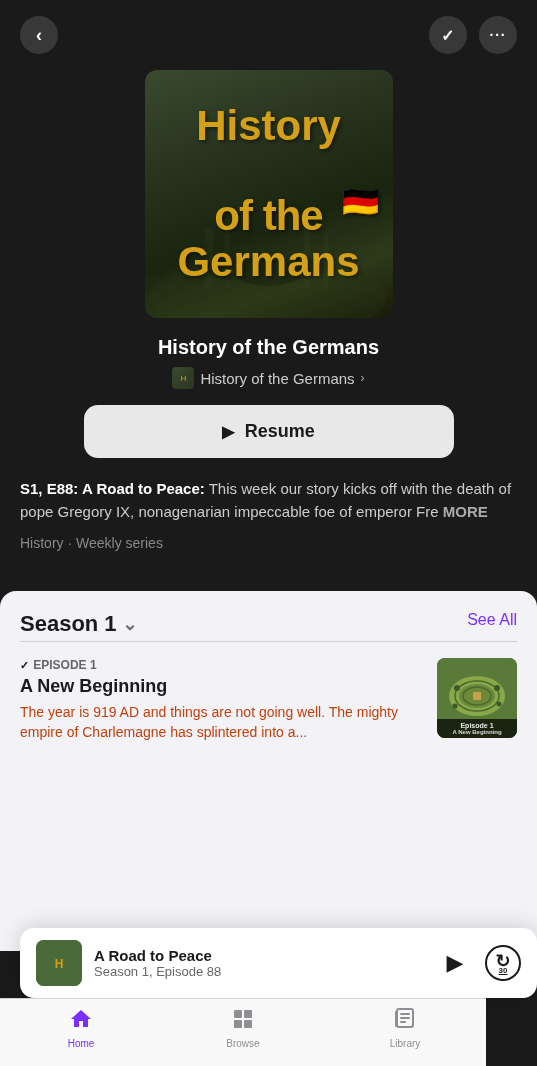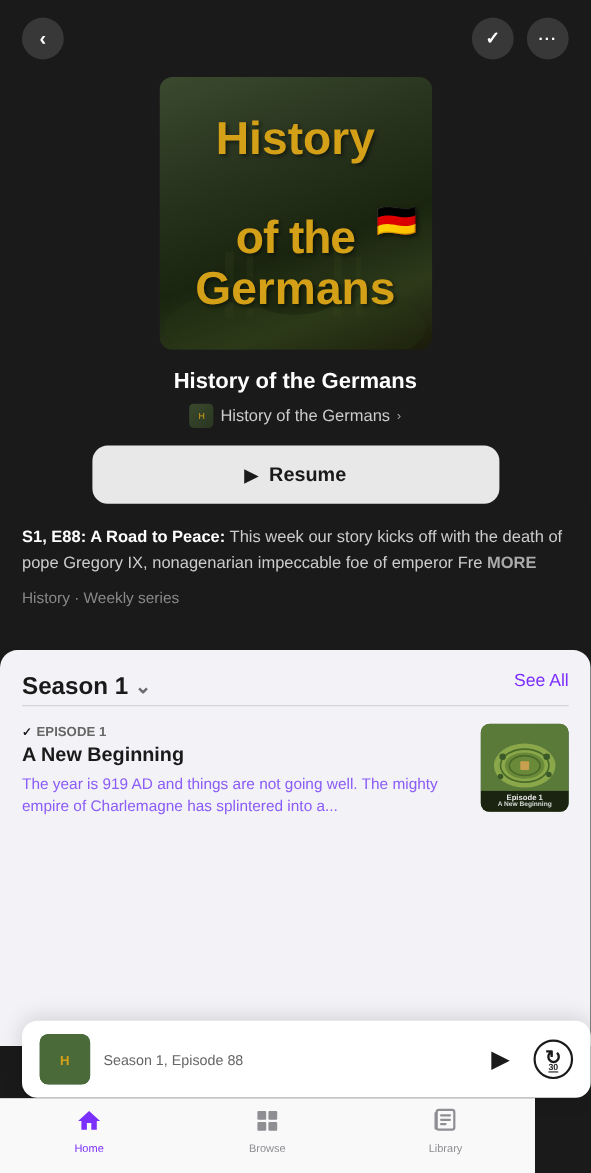--- a/index.html
+++ b/index.html
@@ -250,21 +250,21 @@
     }
 
     .episode-title {
       font-size: 18px;
       font-weight: 700;
       color: #1a1a1a;
       margin-bottom: 6px;
     }
 
     .episode-preview {
-      color: #8b5cf6;
+      color: #c2410c;
       font-size: 14px;
       line-height: 1.4;
     }
 
     .episode-thumbnail {
       width: 80px;
       height: 80px;
       border-radius: 8px;
       flex-shrink: 0;
       overflow: hidden;
@@ -541,20 +541,21 @@
 </div>
 
 <div class="mini-player">
   <div class="mini-player-thumb">
     <svg width="46" height="46" viewBox="0 0 46 46" xmlns="http://www.w3.org/2000/svg">
       <rect width="46" height="46" fill="#4a6a3a" rx="6"></rect>
       <text x="23" y="28" text-anchor="middle" fill="#d4a017" font-size="12" font-weight="900">H</text>
     </svg>
   </div>
   <div class="mini-player-info">
+    <div class="mini-player-title">A Road to Peace</div>
     <div class="mini-player-subtitle">Season 1, Episode 88</div>
   </div>
   <div class="mini-player-controls">
     <div class="mini-play-btn">▶</div>
     <div class="skip-btn">
       <span class="skip-arrow">↻</span>
       <span class="skip-num">30</span>
     </div>
   </div>
 </div>

